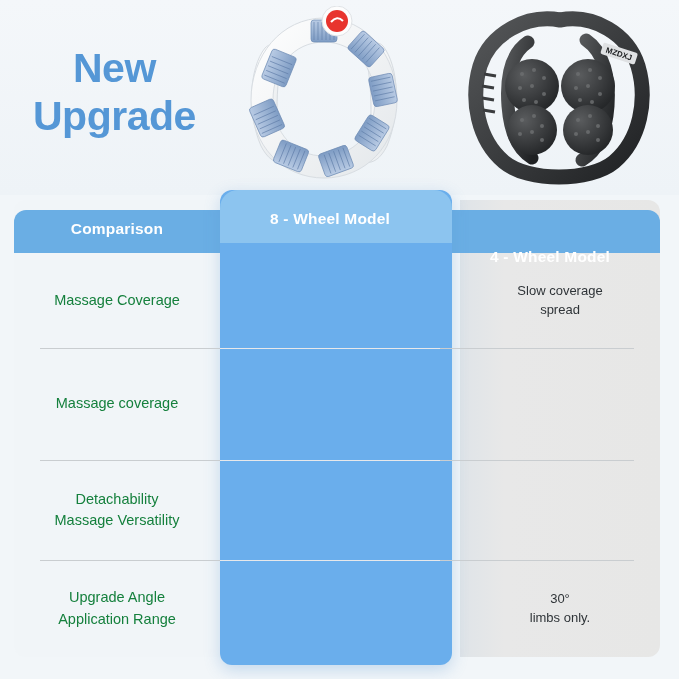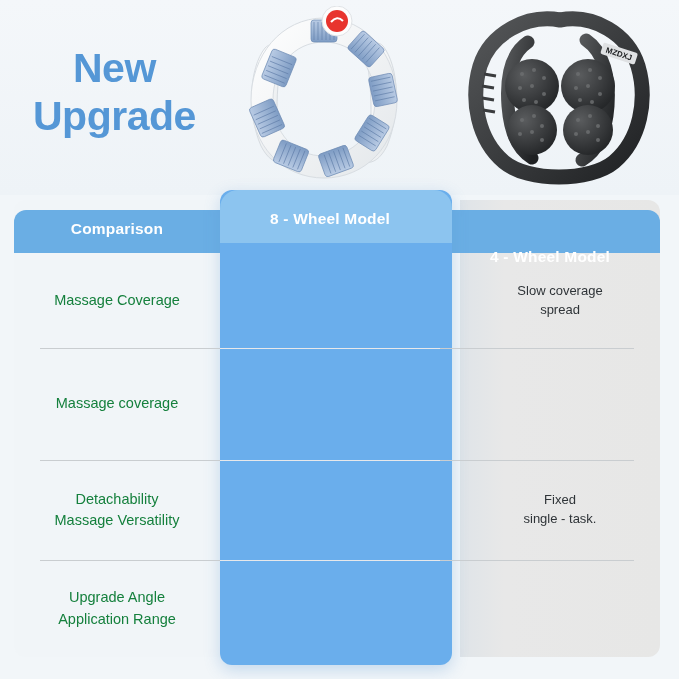--- a/index.html
+++ b/index.html
@@ -437,32 +437,32 @@
 Massage Versatility</div>
     <div class="cell cell-mid">
       <div class="mid-inner">
         <span class="mid-text">Detachable
 multi - use</span>
         <svg class="swoosh" viewBox="0 0 26 26">
           <path d="M4 20 C4 10 12 6 17 8 L14 4 L23 7 L19 15 L17 10 C13 9 8 12 8 21 Z" fill="#ffffff"></path>
         </svg>
       </div>
     </div>
-    <div class="cell cell-right" style="white-space:pre-line">Fixed
-single - task.</div>
   </div>
   <div class="divider" style="top:360px"></div>
   <div class="mid-divider" style="top:360px"></div>
 
   <div class="row" style="top:360px;height:97px">
     <div class="cell cell-left" style="white-space:pre-line">Upgrade Angle
 Application Range</div>
     <div class="cell cell-mid">
       <div class="mid-inner">
         <span class="mid-text">180°
 all - over</span>
         <svg class="swoosh" viewBox="0 0 26 26">
           <path d="M4 20 C4 10 12 6 17 8 L14 4 L23 7 L19 15 L17 10 C13 9 8 12 8 21 Z" fill="#ffffff"></path>
         </svg>
       </div>
     </div>
+    <div class="cell cell-right" style="white-space:pre-line">30°
+limbs only.</div>
   </div>
 </div>
 
 </body></html>

